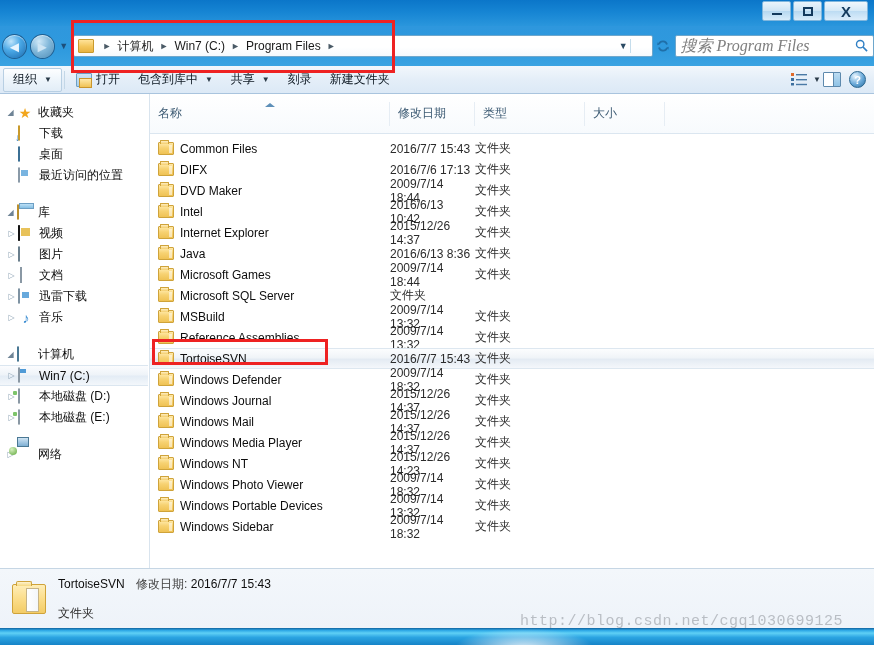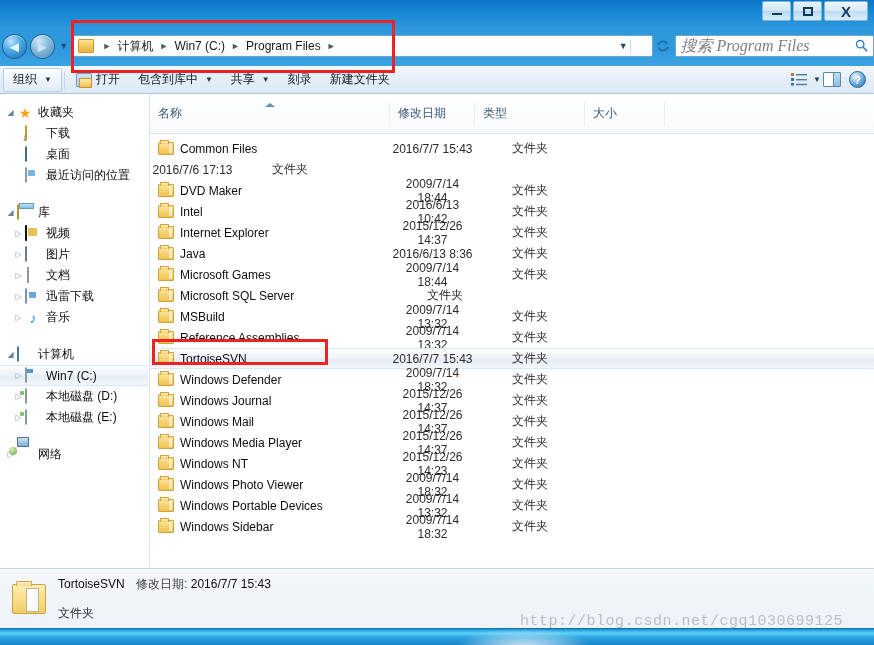--- a/index.html
+++ b/index.html
@@ -186,21 +186,21 @@
     border-top: 1px solid #dbe6f0; border-bottom: 1px solid #dbe6f0;
     width: 148px;
   }
   .twisty {
     width: 13px; text-align: center; color: #8fa4b5; font-size: 8px; flex: 0 0 13px;
   }
   .twisty.open { color: #6f8496; }
   .navicon { width: 16px; height: 16px; margin-right: 5px; flex: 0 0 16px; position: relative; }
   .navlabel { font-size: 12px; }
   .navrow.root { font-weight: normal; }
-  .navindent { padding-left: 12px; }
+  .navindent { padding-left: 5px; }
   .spacer { height: 14px; }
 
   
   .ic-star { color:#f2a61d; font-size:14px; line-height:16px; text-align:center; }
   .ic-dl {
     background: linear-gradient(to bottom,#ffe79e 0%,#f0c455 100%);
     border:1px solid #c99a2c; border-radius:1px; width:15px; height:13px; margin-top:2px;
     position: relative;
   }
   .ic-dl:after{ content:'↓'; position:absolute; right:-1px; bottom:-3px; font-size:10px; color:#2f7fc4; font-weight:bold;}
@@ -272,21 +272,21 @@
     border-right: 1px solid #e6edf4;
     padding-left: 8px;
     position: relative;
   }
   .sortarrow {
     position: absolute; left: 50%; top: 1px; transform: translateX(-50%);
     width: 0; height: 0;
     border-left: 5px solid transparent; border-right: 5px solid transparent;
     border-bottom: 4px solid #5d8fb8;
   }
-  .rows { position: relative; text-align: center; }
+  .rows { position: relative; }
   .frow {
     height: 21px; display: flex; align-items: center;
     font-size: 12px; color: #0d0d0d;
     position: relative;
   }
   .frow.selected {
     background: linear-gradient(to bottom, #fcfdfe 0%, #f0f4f8 45%, #e4ebf3 55%, #f4f7fb 100%);
     border-top: 1px solid #dde7f0; border-bottom: 1px solid #dde7f0;
     height: 21px;
   }
@@ -585,20 +585,24 @@
         <div class="frow">
           <span class="cell-name">
               <span class="foldericon"></span>
               <span>Common Files</span>
             </span>
           <span class="cell-date">2016/7/7 15:43</span>
           <span class="cell-type">文件夹</span>
           <span class="cell-size"></span>
         </div>
         <div class="frow">
+          <span class="cell-name">
+              <span class="foldericon"></span>
+              <span>DIFX</span>
+            </span>
           <span class="cell-date">2016/7/6 17:13</span>
           <span class="cell-type">文件夹</span>
           <span class="cell-size"></span>
         </div>
         <div class="frow">
           <span class="cell-name">
               <span class="foldericon"></span>
               <span>DVD Maker</span>
             </span>
           <span class="cell-date">2009/7/14 18:44</span>

